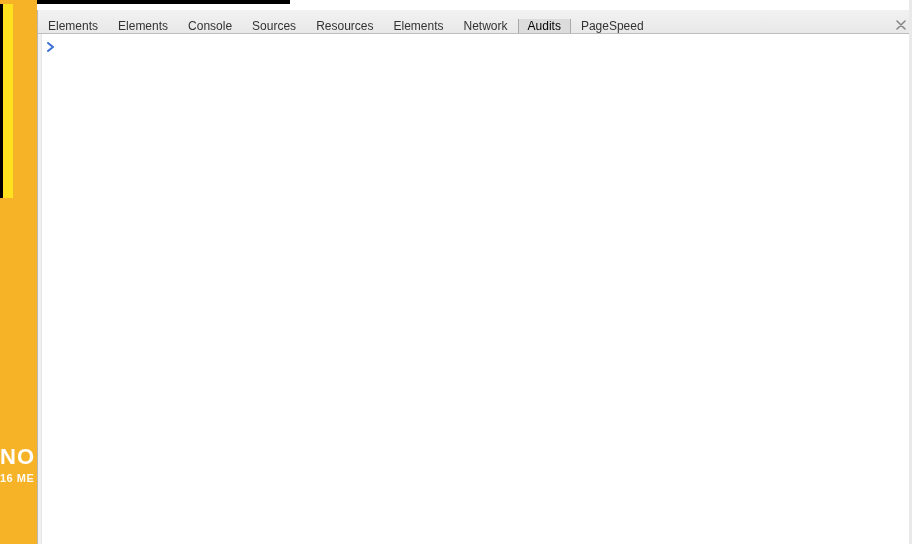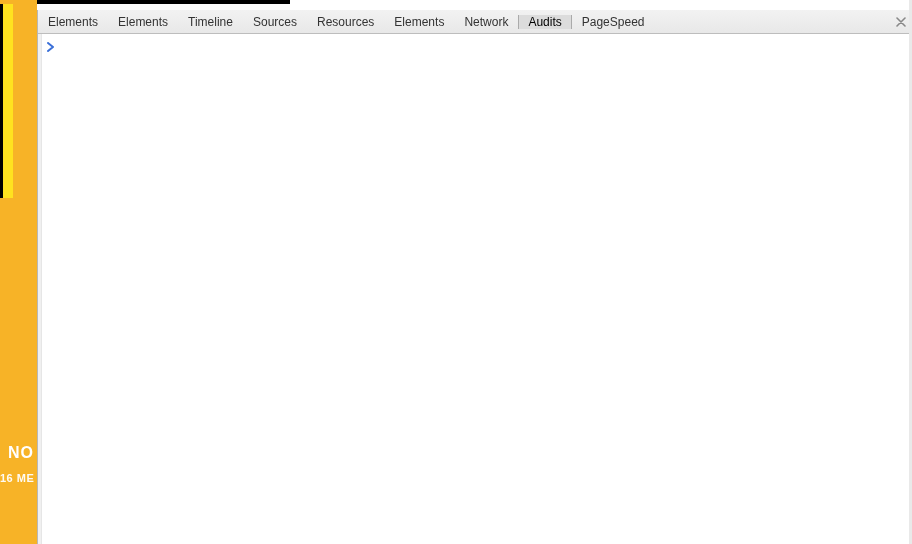--- a/index.html
+++ b/index.html
@@ -27,36 +27,36 @@
     background: #ffe21f;
     border-left: 3px solid #000;
   }
   .page-strip .bigtext {
     position: absolute;
     left: 0; top: 444px;
     color: #fff;
     font-weight: 600;
     white-space: nowrap;
   }
-  .page-strip .line1 { font-size: 16px; letter-spacing: 1px; padding-left: 8px; }
+  .page-strip .line1 { font-size: 22px; letter-spacing: 1px; }
   .page-strip .line2 { top: 472px; font-size: 11px; opacity: 0.95; letter-spacing: 0.5px; }
 
   
   .devtools {
     position: absolute;
     left: 37px; top: 10px;
     right: 0; bottom: 0;
     background: #fff;
     border-left: 1px solid #b7b7b7;
   }
 
   .tabbar {
     height: 24px;
     display: flex;
-    align-items: center;
+    align-items: flex-end;
     border-bottom: 1px solid #bdbdbd;
     background: linear-gradient(#f2f2f2, #e8e8e8);
     font-size: 12px;
     color: #333;
     position: relative;
   }
   .tab {
     padding: 0 9px;
     display: flex;
     align-items: center;
@@ -139,21 +139,21 @@
 
 <div class="devtools">
   <div class="tabbar">
     <div class="tab">
         <span>Elements</span>
       </div>
     <div class="tab">
         <span>Elements</span>
       </div>
     <div class="tab">
-        <span>Timeline</span>
+        <span>Console</span>
       </div>
     <div class="tab">
         <span>Sources</span>
       </div>
     <div class="tab">
         <span>Resources</span>
       </div>
     <div class="tab">
         <span>Elements</span>
       </div>

